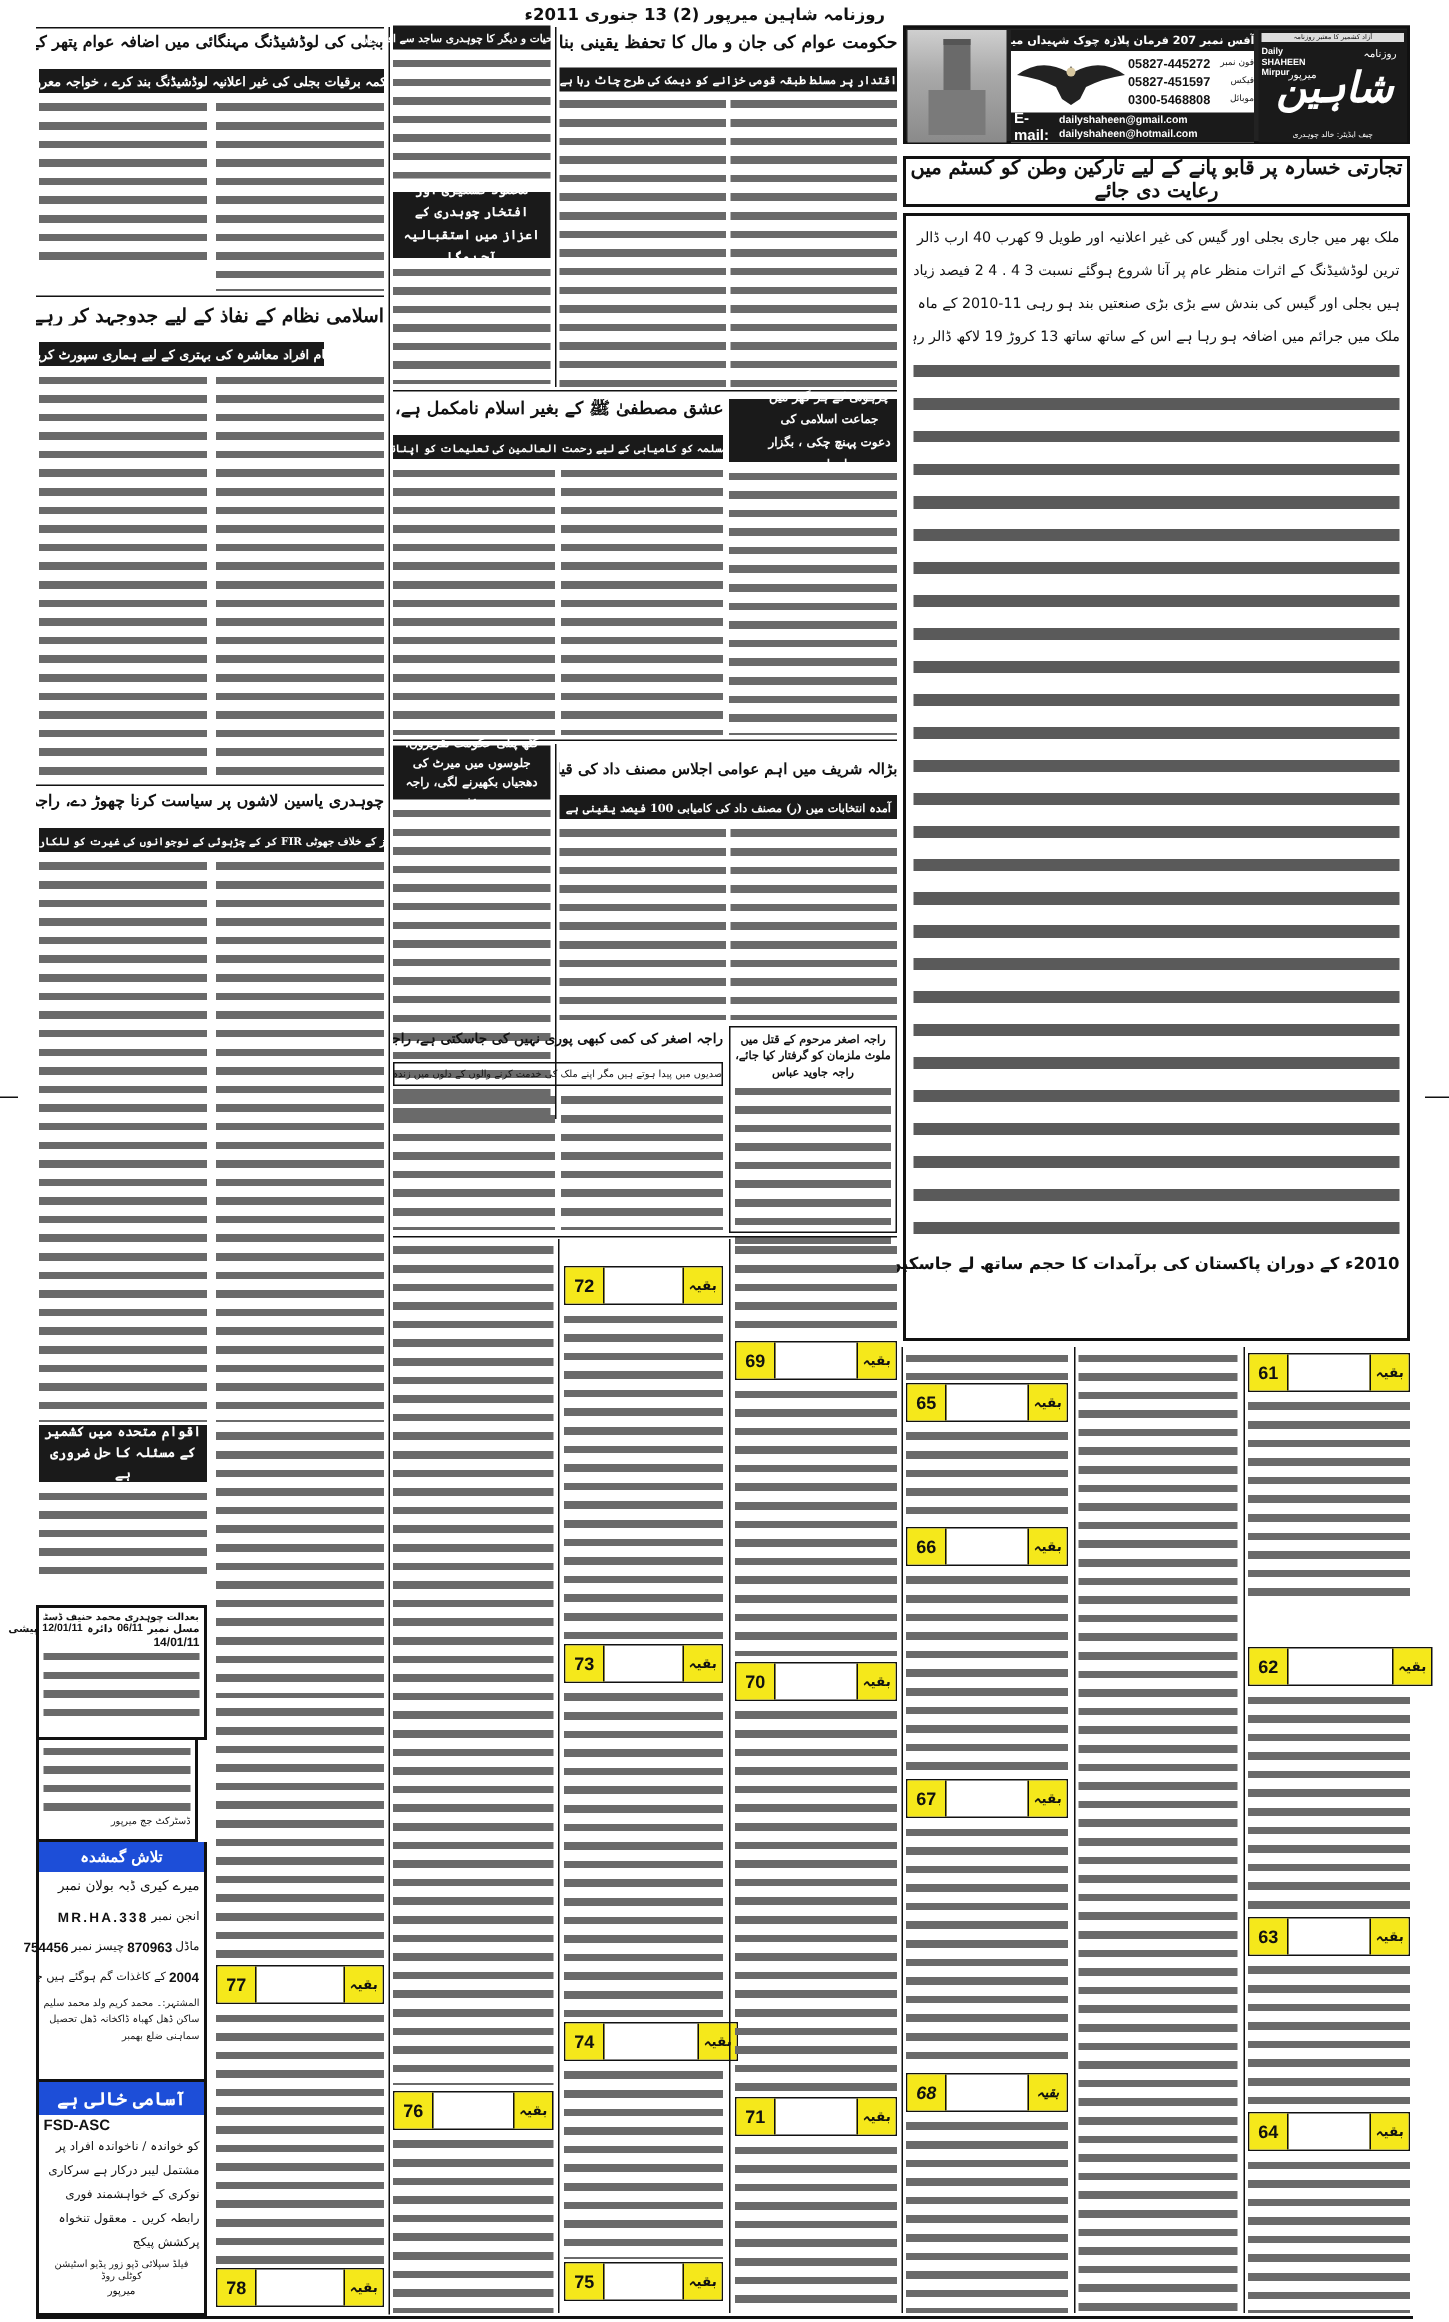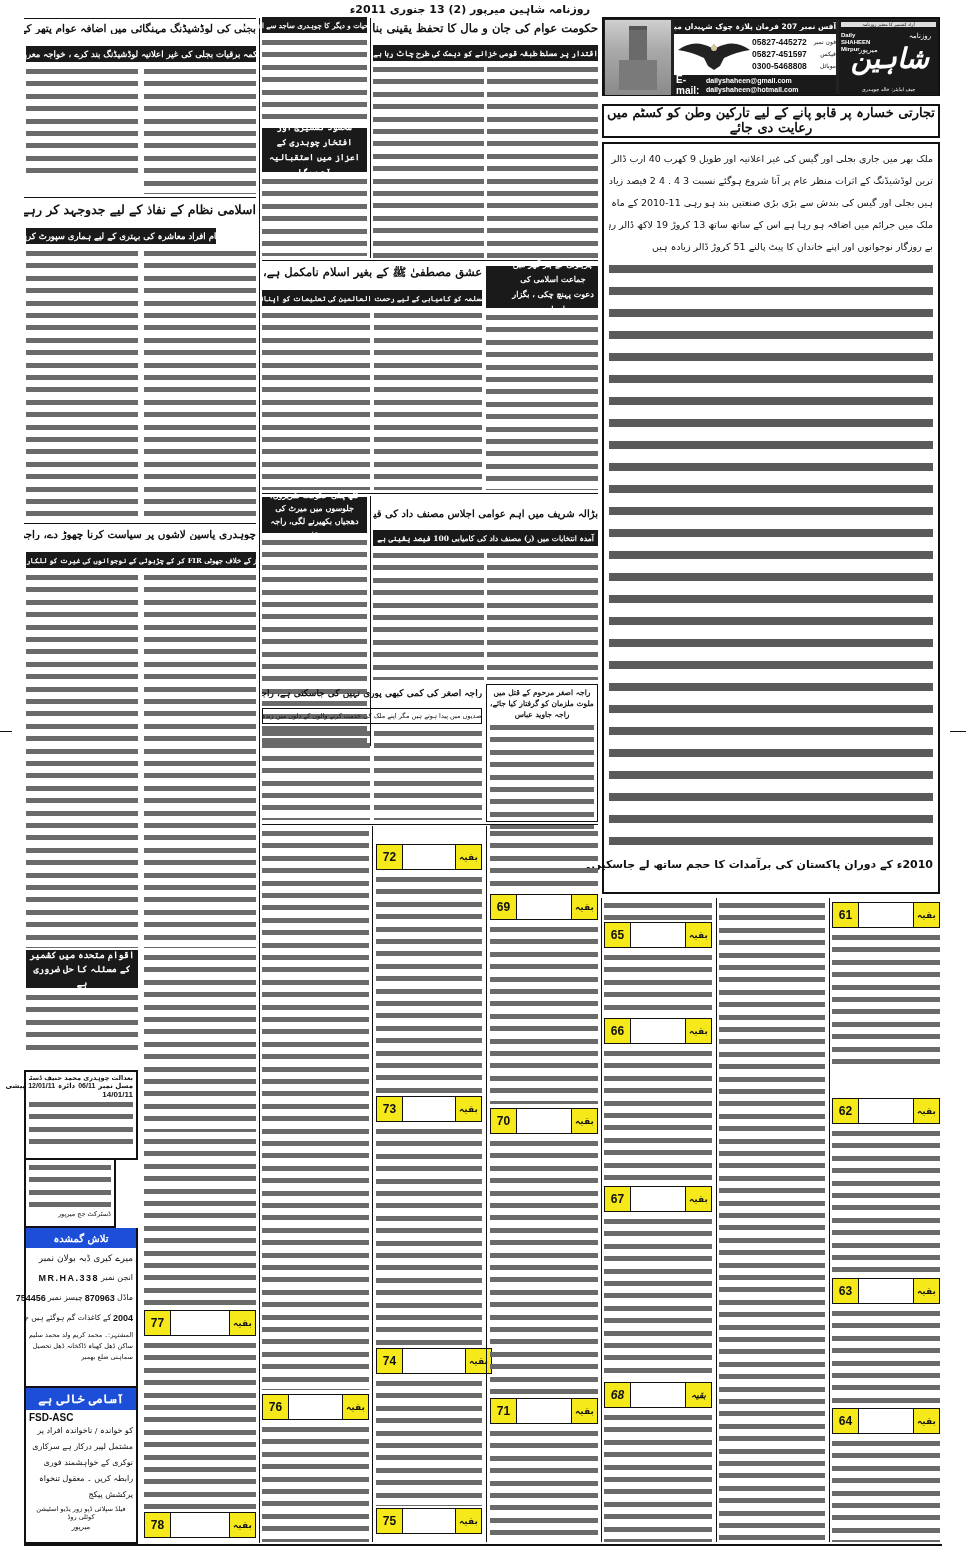--- a/index.html
+++ b/index.html
@@ -76,21 +76,20 @@
 
 <div class="abs editorial-box" style="left:602px; top:104px; width:338px; height:34px; display:flex; align-items:center; justify-content:center;">
   <div class="hl" style="font-size:13px;">تجارتی خسارہ پر قابو پانے کے لیے تارکین وطن کو کسٹم میں رعایت دی جائے</div>
 </div>
 
 <div class="abs editorial-box" style="left:602px; top:142px; width:338px; height:752px; padding:4px 5px;">
   <div class="rtl" style="font-size:9.5px; line-height:22px; white-space:nowrap; overflow:hidden;">ملک بھر میں جاری بجلی اور گیس کی غیر اعلانیہ اور طویل 9 کھرب 40 ارب ڈالر رہا جو کہ گزشتہ مالی سال کی</div>
   <div class="rtl" style="font-size:9.5px; line-height:22px; white-space:nowrap; overflow:hidden;">ترین لوڈشیڈنگ کے اثرات منظر عام پر آنا شروع ہوگئے نسبت 3 4 . 4 2 فیصد زیادہ رہا ۔ سال</div>
   <div class="rtl" style="font-size:9.5px; line-height:22px; white-space:nowrap; overflow:hidden;">ہیں بجلی اور گیس کی بندش سے بڑی بڑی صنعتیں بند ہو رہی 11-2010 کے ماہ دسمبر میں برآمدات 2 ارب</div>
   <div class="rtl" style="font-size:9.5px; line-height:22px; white-space:nowrap; overflow:hidden;">ملک میں جرائم میں اضافہ ہو رہا ہے اس کے ساتھ ساتھ 13 کروڑ 19 لاکھ ڈالر رہیں جو گزشتہ ماہ نومبر کی 2 ارب</div>
-  <div class="rtl" style="font-size:9.5px; line-height:22px; white-space:nowrap; overflow:hidden;">بے روزگار نوجوانوں اور اپنے خاندان کا پیٹ پالنے 51 کروڑ ڈالر زیادہ ہیں</div>
   <div class="body-text lines" style="height:596px; background:repeating-linear-gradient(to bottom, transparent 0px, transparent 7px, #5a5a5a 7px, #5a5a5a 15px, transparent 15px, transparent 22px);"></div>
   <div class="rtl" style="font-size:11px; line-height:22px; font-weight:bold; white-space:nowrap;">2010ء کے دوران پاکستان کی برآمدات کا حجم ساتھ لے جاسکیں۔</div>
 </div>
 
 <div class="hr" style="left:24px; top:18px; width:232px; height:1px;"></div>
 <div class="abs hl" style="left:24px; top:22px; width:232px; font-size:10.5px; white-space:nowrap; overflow:hidden;">بجلی کی لوڈشیڈنگ مہنگائی میں اضافہ عوام پتھر کے زمانے کی زندگی بسر کرنے پر مجبور</div>
 <div class="abs subbar" style="left:26px; top:46px; width:230px; height:16px; font-size:8.5px; white-space:nowrap; overflow:hidden;">محکمہ برقیات بجلی کی غیر اعلانیہ لوڈشیڈنگ بند کرے ، خواجہ معروف</div>
 <div class="abs body-text lines" style="left:144px; top:66px; width:112px; height:128px;"></div>
 <div class="abs body-text lines" style="left:26px; top:66px; width:112px; height:112px;"></div>
 <div class="hr" style="left:24px; top:197px; width:232px; height:1px;"></div>
@@ -117,21 +116,21 @@
   <div style="display:flex; direction:rtl; gap:3px; font-size:7px; font-weight:bold; white-space:nowrap;">
     <span>مسل نمبر</span>
     <span class="mono-b">06/11</span>
     <span>دائرہ</span>
     <span class="mono-b">12/01/11</span>
     <span>پیشی</span>
   </div>
   <div class="mono-b" style="text-align:right; font-size:8px;">14/01/11</div>
   <div class="body-text lines" style="height:52px;"></div>
 </div>
-<div class="abs classified" style="left:24px; top:1160px; width:92px; height:68px; border-top:none; padding:2px 3px;">
+<div class="abs classified" style="left:24px; top:1160px; width:108px; height:68px; border-top:none; padding:2px 3px;">
   <div class="body-text lines" style="height:48px;"></div>
   <div class="rtl" style="font-size:6.5px;">ڈسٹرکٹ جج میرپور</div>
 </div>
 
 <div class="abs classified" style="left:24px; top:1228px; width:114px; height:160px; border-top:none; padding:0 0 2px 0;">
   <div class="blackbar" style="height:20px; font-size:10px;">تلاش گمشدہ</div>
   <div class="rtl" style="font-size:9px; line-height:20px; padding:0 3px; white-space:nowrap; font-family:'DejaVu Serif',serif;">میرے کیری ڈبہ بولان نمبر</div>
   <div style="display:flex; direction:rtl; padding:0 3px; font-size:8px; line-height:20px; white-space:nowrap; gap:2px;">
     <span>انجن نمبر</span>
     <span class="mono-b" style="letter-spacing:1.5px; font-size:9px;">MR.HA.338</span>
@@ -310,21 +309,21 @@
 <div class="vr" style="left:716px; top:898px; height:644px;"></div>
 <div class="abs body-text lines" style="left:719px; top:900px; width:106px; height:642px;"></div>
 <div class="vr" style="left:829px; top:898px; height:644px;"></div>
 
 <div class="baqiya" style="left:832px; top:902px; width:108px;">
   <div class="num">61</div>
     <div class="mid"></div>
     <div class="lbl">بقیہ</div>
 </div>
 <div class="abs body-text lines" style="left:832px; top:932px; width:108px; height:136px;"></div>
-<div class="baqiya" style="left:832px; top:1098px; width:108px;">
+<div class="baqiya" style="left:832px; top:1098px; width:123px;">
   <div class="num">62</div>
     <div class="mid"></div>
     <div class="lbl">بقیہ</div>
 </div>
 <div class="abs body-text lines" style="left:832px; top:1128px; width:108px; height:148px;"></div>
 <div class="baqiya" style="left:832px; top:1278px; width:108px;">
   <div class="num">63</div>
     <div class="mid"></div>
     <div class="lbl">بقیہ</div>
 </div>

